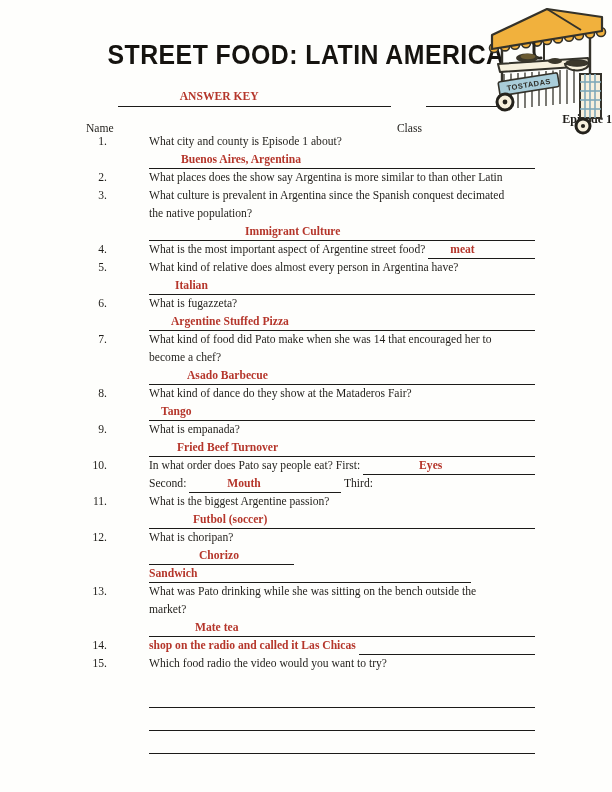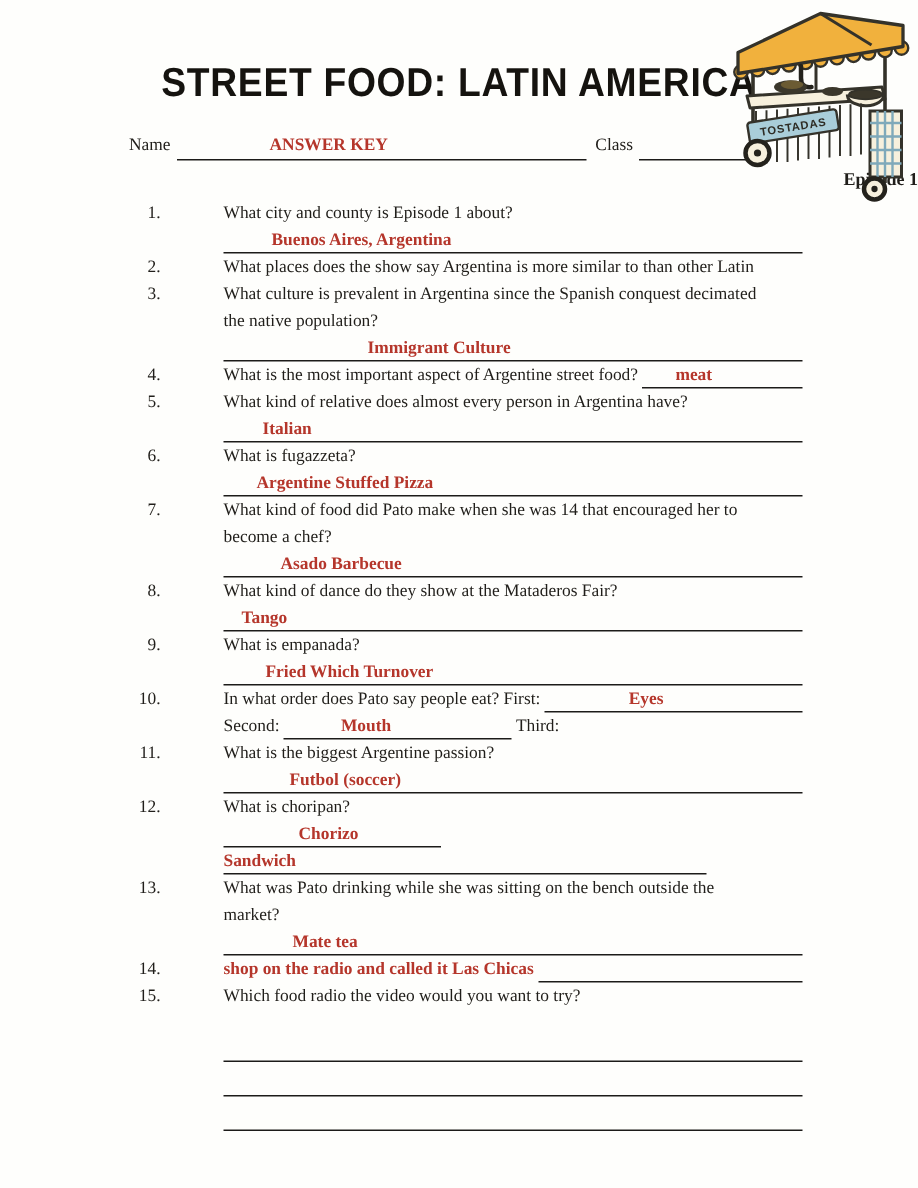--- a/index.html
+++ b/index.html
@@ -49,21 +49,21 @@
   .seg { border-bottom:1.4px solid #1c1b19; }
   .seg.fill { flex:1; }
   .red {
     display:inline-block;
     color:#b5362b;
     font-weight:bold;
     line-height:17px;
     white-space:pre;
     text-align:center;
   }
-  .lbl { line-height:17px; white-space:pre; }
+  .lbl { line-height:17px; white-space:pre;margin-top:32px; }
   .blank-lines { margin-top:12px; }
   .row.writing { height:23px; }
   .cart {
     position:absolute;
     top:2px; right:3px;
     width:122px; height:133px;
     z-index:2;
   }
 </style>
 </head>
@@ -252,21 +252,21 @@
       </div>
     </div>
 
     <div class="q">
       <span class="qnum">9.</span>
       <div class="qbody">
         <div class="row">
             <span class="txt">What is empanada?</span>
           </div>
         <div class="row">
-            <span class="seg fill"><span class="red" style="padding-left:28px">Fried Which Turnover</span></span>
+            <span class="seg fill"><span class="red" style="padding-left:28px">Fried Beef Turnover</span></span>
           </div>
       </div>
     </div>
 
     <div class="q">
       <span class="qnum">10.</span>
       <div class="qbody">
         <div class="row">
           <span class="txt">In what order does Pato say people eat? First: </span>
           <span class="seg fill"><span class="red" style="padding-left:56px">Eyes</span></span>

